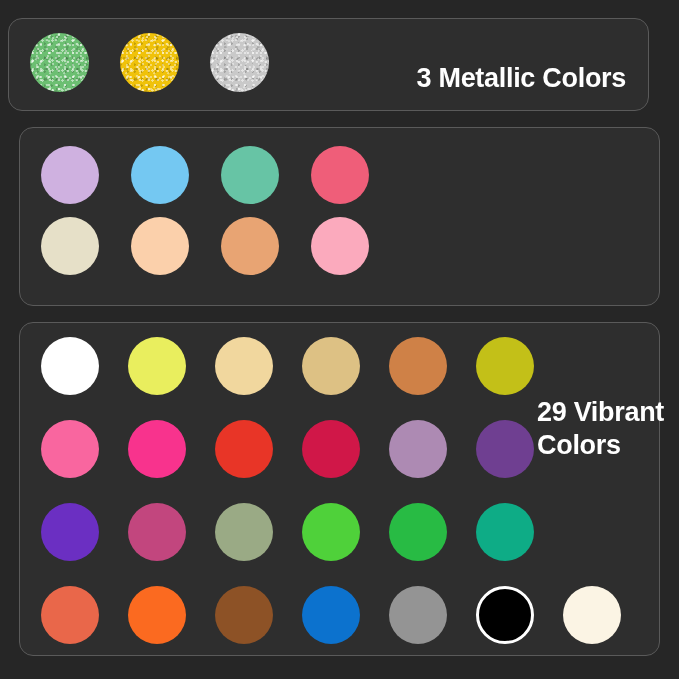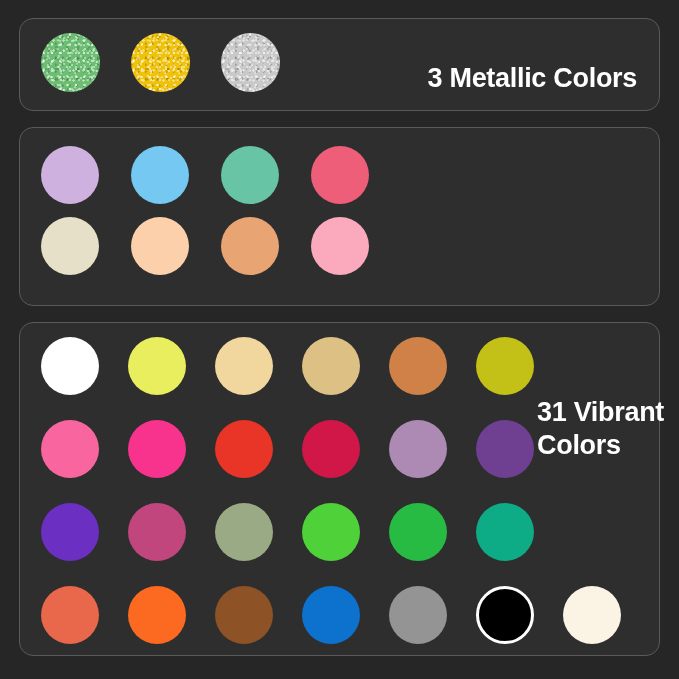--- a/index.html
+++ b/index.html
@@ -25,21 +25,21 @@
 
   .panel {
     position: absolute;
     box-sizing: border-box;
     background: #2e2e2e;
     border: 1px solid #5a5a5a;
     border-radius: 14px;
   }
 
   #panel-metallic {
-    left: 19px;
+    left: 8px;
     top: 18px;
     width: 641px;
     height: 93px;
   }
   #panel-pastel {
     left: 19px;
     top: 127px;
     width: 641px;
     height: 179px;
   }
@@ -203,16 +203,16 @@
           <div class="swatch" style="background: rgb(233, 103, 74);"></div>
           <div class="swatch" style="background: rgb(251, 106, 32);"></div>
           <div class="swatch" style="background: rgb(141, 82, 38);"></div>
           <div class="swatch" style="background: rgb(12, 114, 206);"></div>
           <div class="swatch" style="background: rgb(148, 148, 148);"></div>
           <div class="swatch" style="background: rgb(0, 0, 0); border: 3px solid rgb(255, 255, 255);"></div>
           <div class="swatch" style="background: rgb(251, 244, 228);"></div>
         </div>
       </div>
   </div>
-  <div class="label" id="label-vibrant" style="color: rgb(255, 255, 255);">31 Vibrant
+  <div class="label" id="label-vibrant" style="color: rgb(255, 255, 255);">29 Vibrant
 Colors</div>
 
 </div>
 
 </body></html>

